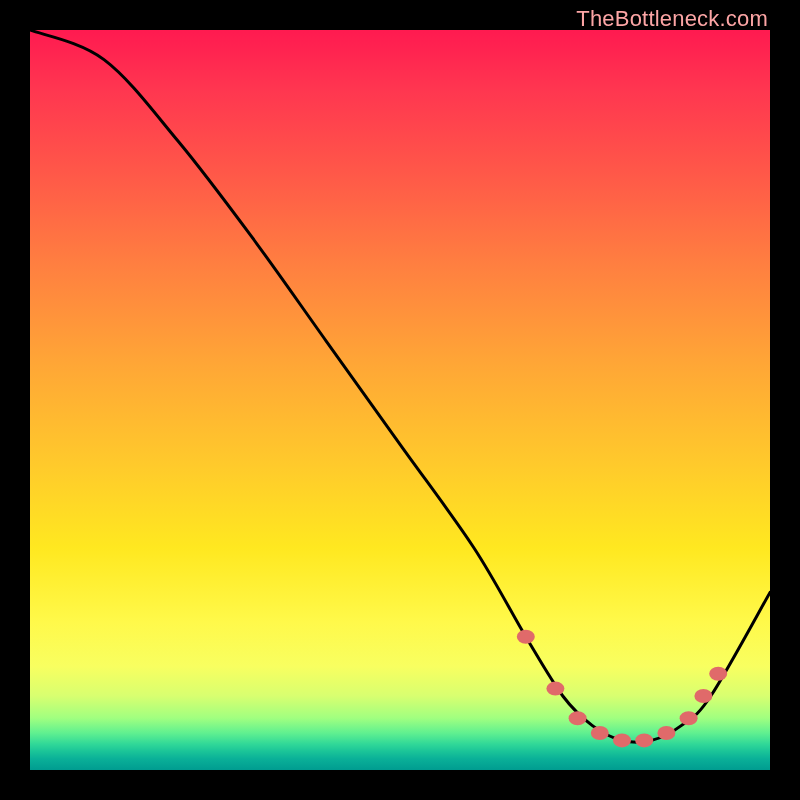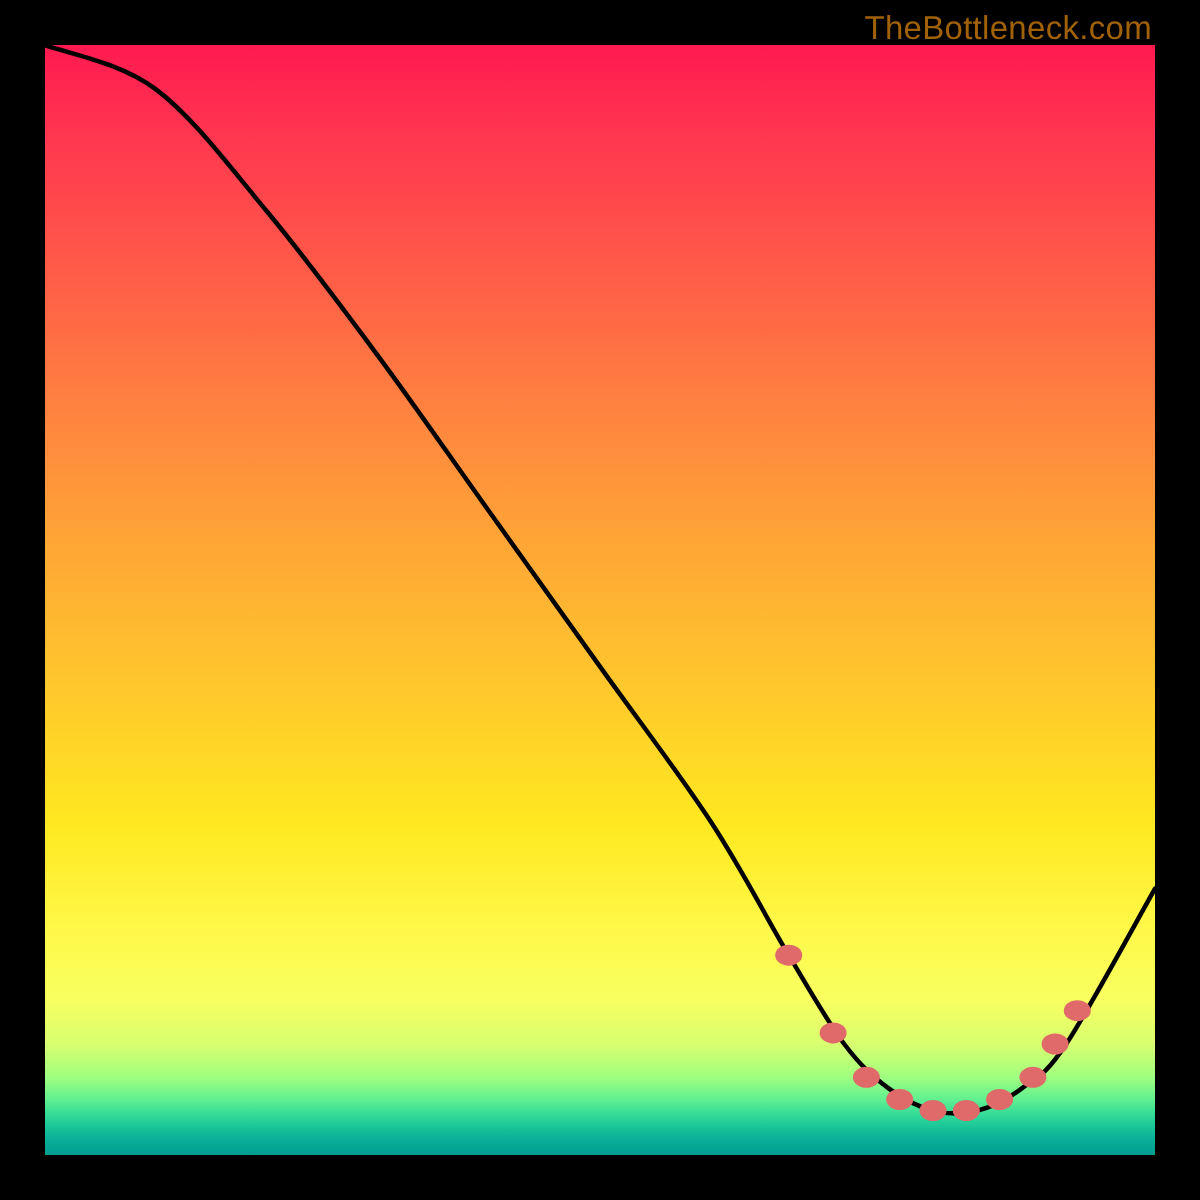--- a/index.html
+++ b/index.html
@@ -32,21 +32,21 @@
       #60f090 95%,
       #30d898 96.5%,
       #1ac498 97.5%,
       #0ab098 98.5%,
       #009c90 100%);
   }
   .watermark {
     position: absolute;
     top: 6px;
     right: 32px;
-    color: #a16207;
+    color: #fca5a5;
     font-size: 22px;
     font-weight: 500;
     letter-spacing: 0.2px;
     z-index: 3;
   }
   svg.overlay {
     position: absolute;
     left: 30px;
     top: 30px;
     width: 740px;

